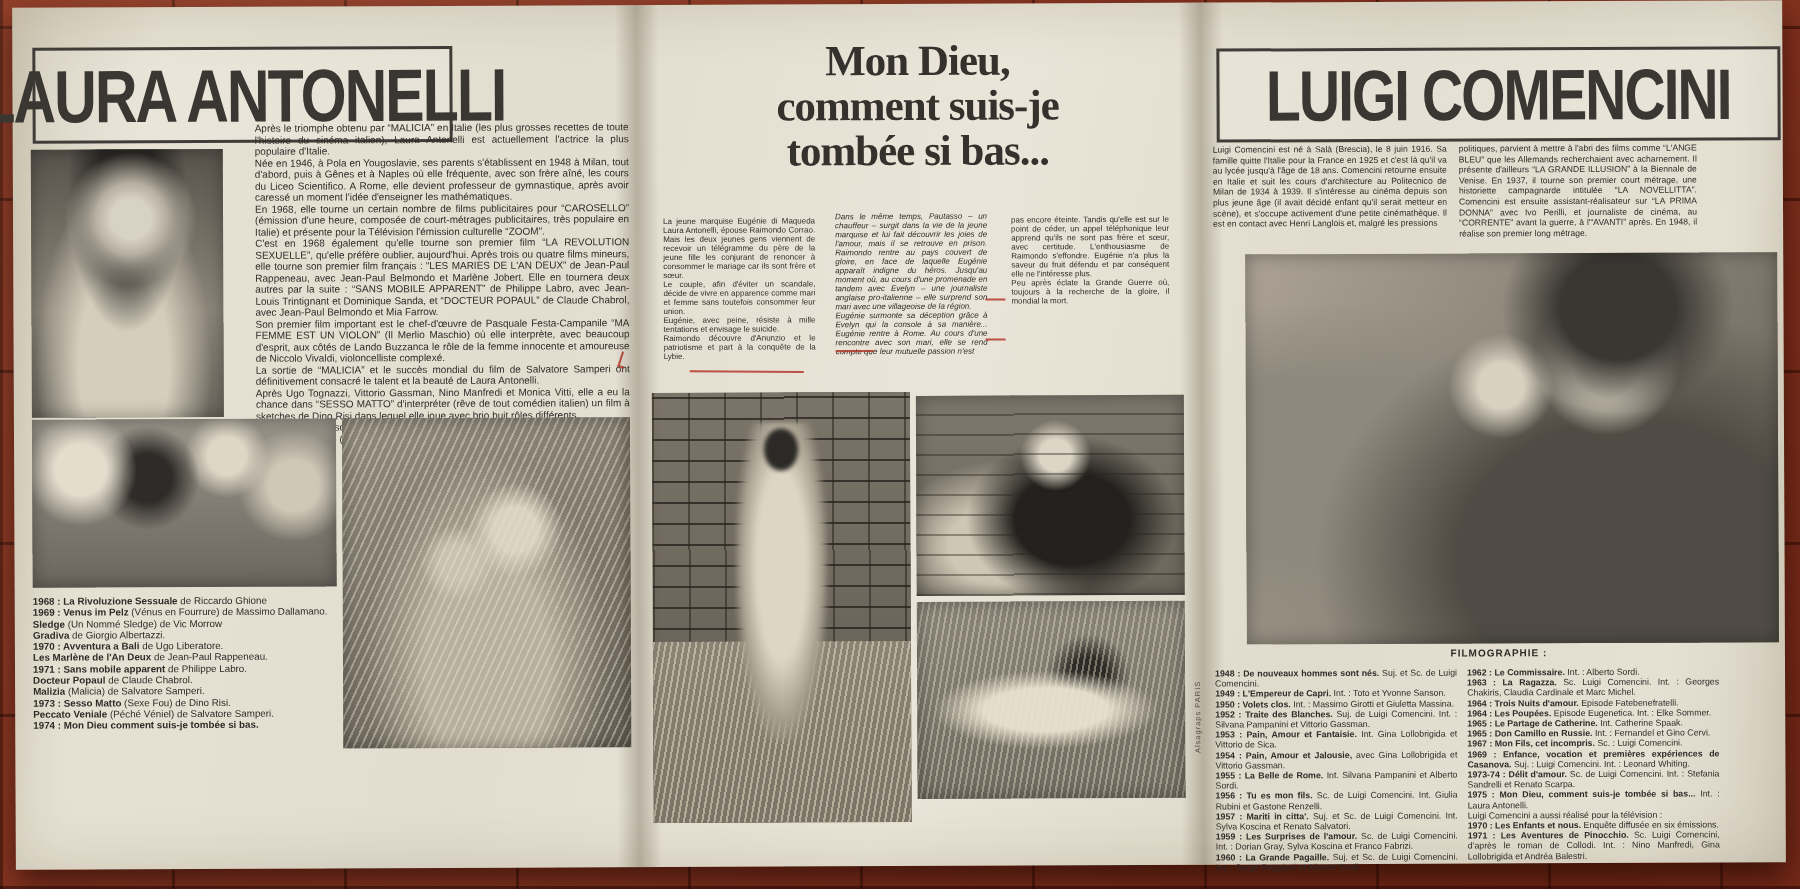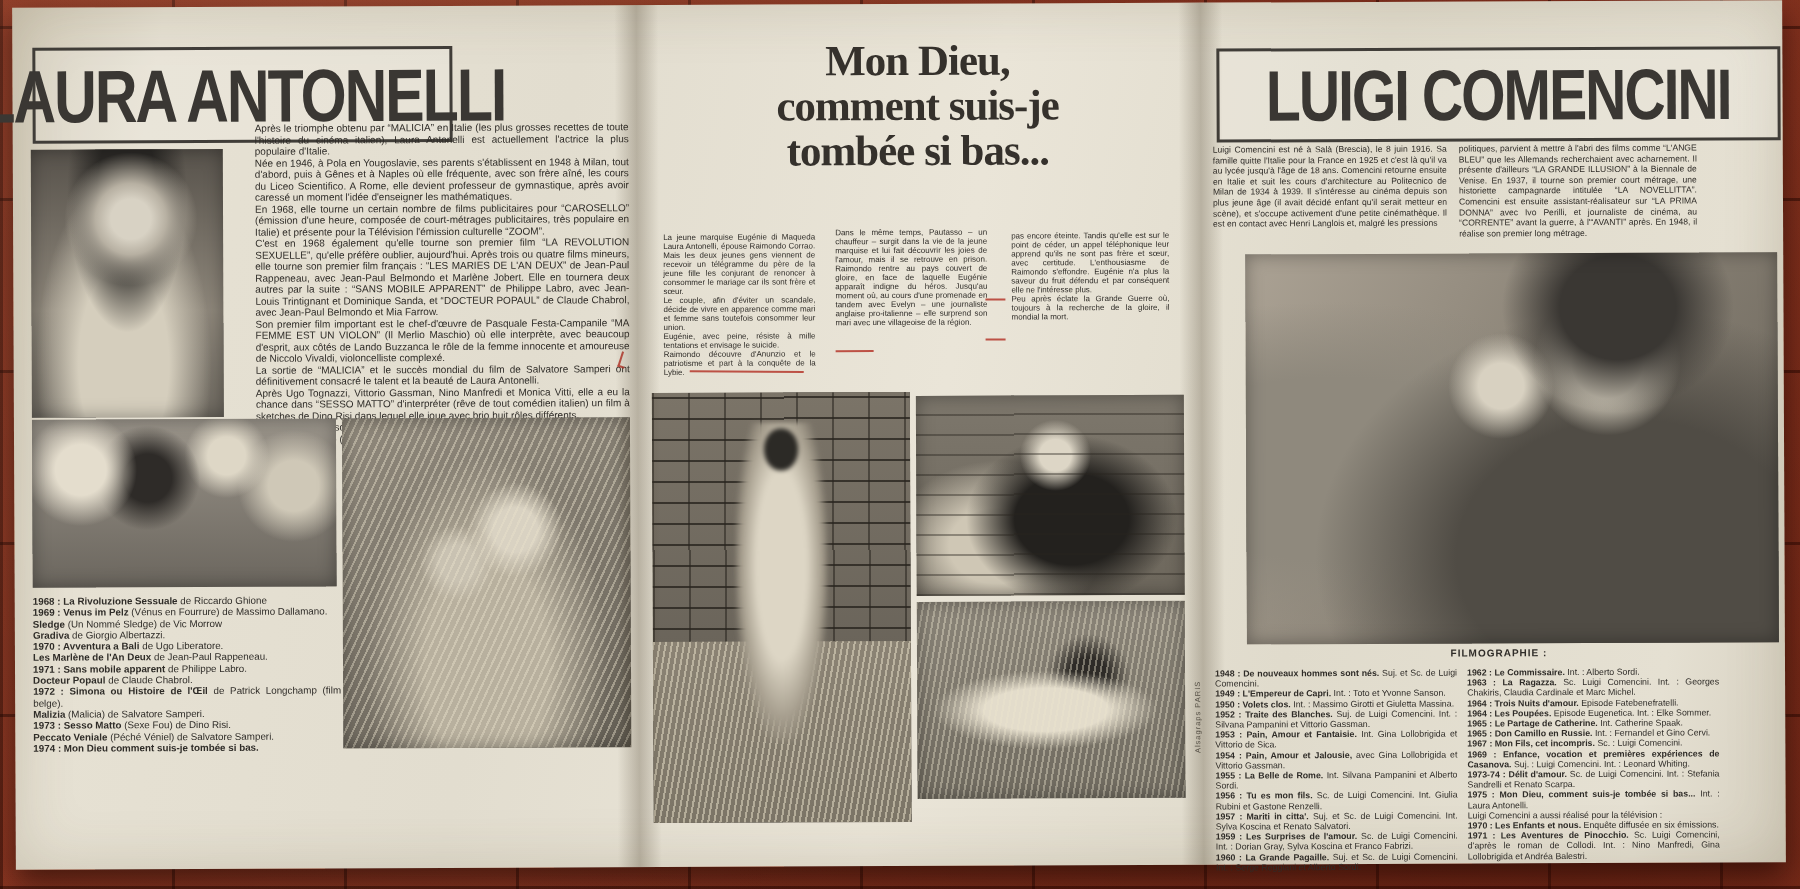--- a/index.html
+++ b/index.html
@@ -31,23 +31,23 @@
   
   .tb-laura{left:20px;top:40px;width:414px;height:90px;}
   .tb-laura span{font-size:58px;}
   .bio{left:242px;top:116px;width:374px;height:372px;font-size:10px;line-height:11.5px;}
   .filmo-left{left:18px;top:588px;width:308px;height:270px;font-size:9.8px;line-height:11.3px;}
 
   
   .ctitle{position:absolute;left:640px;top:34px;width:530px;text-align:center;
     font-family:"Liberation Serif","DejaVu Serif",serif;font-weight:bold;color:#35312c;
     font-size:43px;line-height:45px;letter-spacing:-1px;}
-  .ccol{font-size:8px;line-height:9px;margin-top:16px;}
+  .ccol{font-size:8px;line-height:9px;}
   .ccol1{left:650px;top:212px;width:152px;height:170px;}
-  .ccol2{left:822px;top:208px;width:152px;height:176px;}
+  .ccol2{left:822px;top:208px;width:152px;height:176px;font-style:italic;}
   .ccol3{left:998px;top:212px;width:158px;height:176px;}
 
   
   .tb-luigi{left:1204px;top:46px;width:558px;height:88px;}
   .tb-luigi span{font-size:56px;}
   .rintro{font-size:8.6px;line-height:10.6px;}
   .rintro1{left:1200px;top:142px;width:234px;height:116px;}
   .rintro2{left:1446px;top:142px;width:238px;height:116px;}
   .rfilmo-label{position:absolute;left:1204px;top:646px;width:560px;text-align:center;
     font-size:10px;font-weight:bold;letter-spacing:1px;color:#2f2c28;}
@@ -151,21 +151,20 @@
     <div class="txt filmo-left">
 
     <p><span class="fb">1968 : La Rivoluzione Sessuale</span><span> de Riccardo Ghione</span></p>
         <p><span class="fb">1969 : Venus im Pelz</span><span> (Vénus en Fourrure) de Massimo Dallamano.</span></p>
         <p><span class="fb">Sledge</span><span> (Un Nommé Sledge) de Vic Morrow</span></p>
         <p><span class="fb">Gradiva</span><span> de Giorgio Albertazzi.</span></p>
         <p><span class="fb">1970 : Avventura a Bali</span><span> de Ugo Liberatore.</span></p>
         <p><span class="fb">Les Marlène de l'An Deux</span><span> de Jean-Paul Rappeneau.</span></p>
         <p><span class="fb">1971 : Sans mobile apparent</span><span> de Philippe Labro.</span></p>
         <p><span class="fb">Docteur Popaul</span><span> de Claude Chabrol.</span></p>
-        <p><span class="fb">1972 : Simona ou Histoire de l'Œil</span><span> de Patrick Longchamp (film belge).</span></p>
         <p><span class="fb">Malizia</span><span> (Malicia) de Salvatore Samperi.</span></p>
         <p><span class="fb">1973 : Sesso Matto</span><span> (Sexe Fou) de Dino Risi.</span></p>
         <p><span class="fb">Peccato Veniale</span><span> (Péché Véniel) de Salvatore Samperi.</span></p>
         <p><span class="fb">1974 : Mon Dieu comment suis-je tombée si bas.</span><span></span></p>
       </div>
 
     <div class="ctitle">
       <div>Mon Dieu,</div>
       <div>comment suis-je</div>
       <div>tombée si bas...</div>
@@ -173,20 +172,21 @@
     <div class="txt ccol ccol1">
 
     <p>La jeune marquise Eugénie di Maqueda Laura Antonelli, épouse Raimondo Corrao. Mais les deux jeunes gens viennent de recevoir un télégramme du père de la jeune fille les conjurant de renoncer à consommer le mariage car ils sont frère et sœur.</p>
         <p>Le couple, afin d'éviter un scandale, décide de vivre en apparence comme mari et femme sans toutefois consommer leur union.</p>
         <p>Eugénie, avec peine, résiste à mille tentations et envisage le suicide.</p>
         <p>Raimondo découvre d'Anunzio et le patriotisme et part à la conquête de la Lybie.</p>
       </div>
     <div class="txt ccol ccol2">
 
     <p>Dans le même temps, Pautasso – un chauffeur – surgit dans la vie de la jeune marquise et lui fait découvrir les joies de l'amour, mais il se retrouve en prison. Raimondo rentre au pays couvert de gloire, en face de laquelle Eugénie apparaît indigne du héros. Jusqu'au moment où, au cours d'une promenade en tandem avec Evelyn – une journaliste anglaise pro-italienne – elle surprend son mari avec une villageoise de la région.</p>
+        <p>Eugénie surmonte sa déception grâce à Evelyn qui la console à sa manière... Eugénie rentre à Rome. Au cours d'une rencontre avec son mari, elle se rend compte que leur mutuelle passion n'est</p>
       </div>
     <div class="txt ccol ccol3">
 
     <p>pas encore éteinte. Tandis qu'elle est sur le point de céder, un appel téléphonique leur apprend qu'ils ne sont pas frère et sœur, avec certitude. L'enthousiasme de Raimondo s'effondre. Eugénie n'a plus la saveur du fruit défendu et par conséquent elle ne l'intéresse plus.</p>
         <p>Peu après éclate la Grande Guerre où, toujours à la recherche de la gloire, il mondial la mort.</p>
       </div>
     <div class="photo ph-cstand">
       <div class="bricks"></div>
       <div class="hayfloor"></div>
       <div class="fig"></div>

